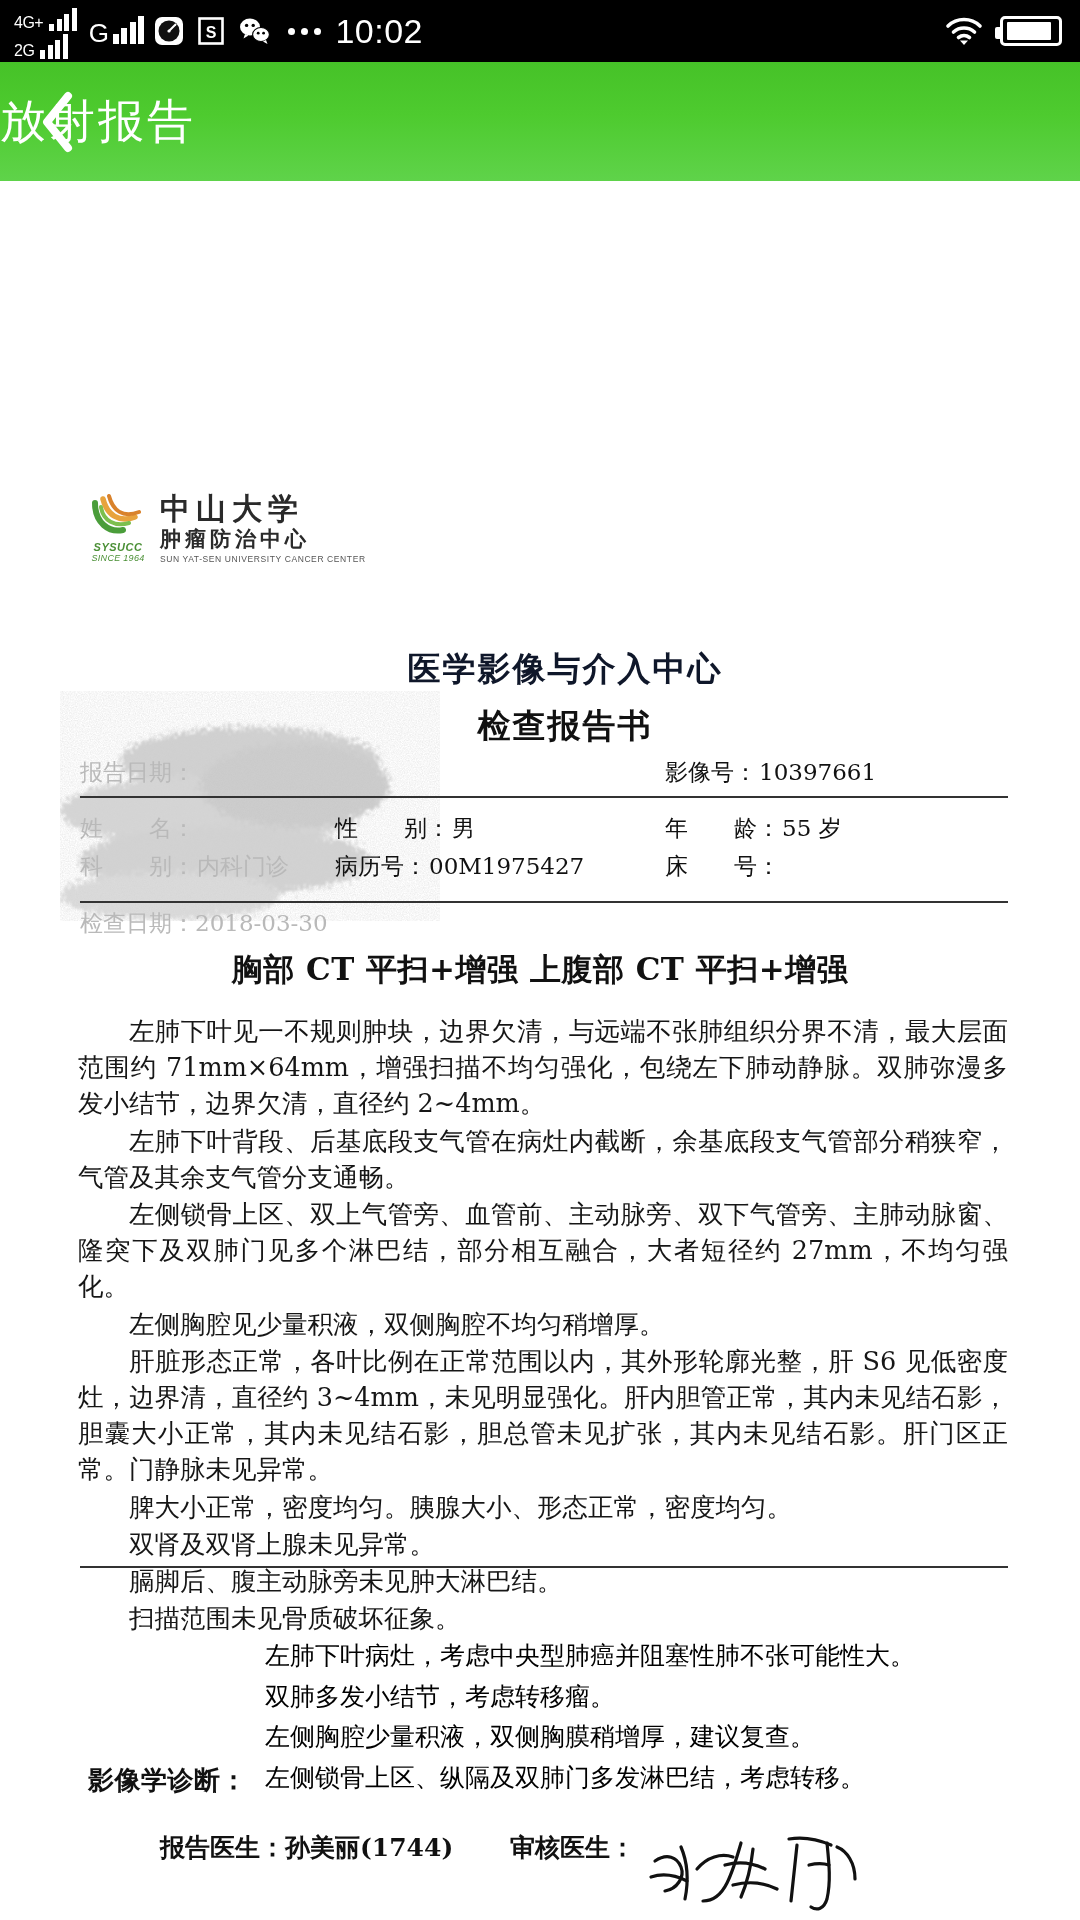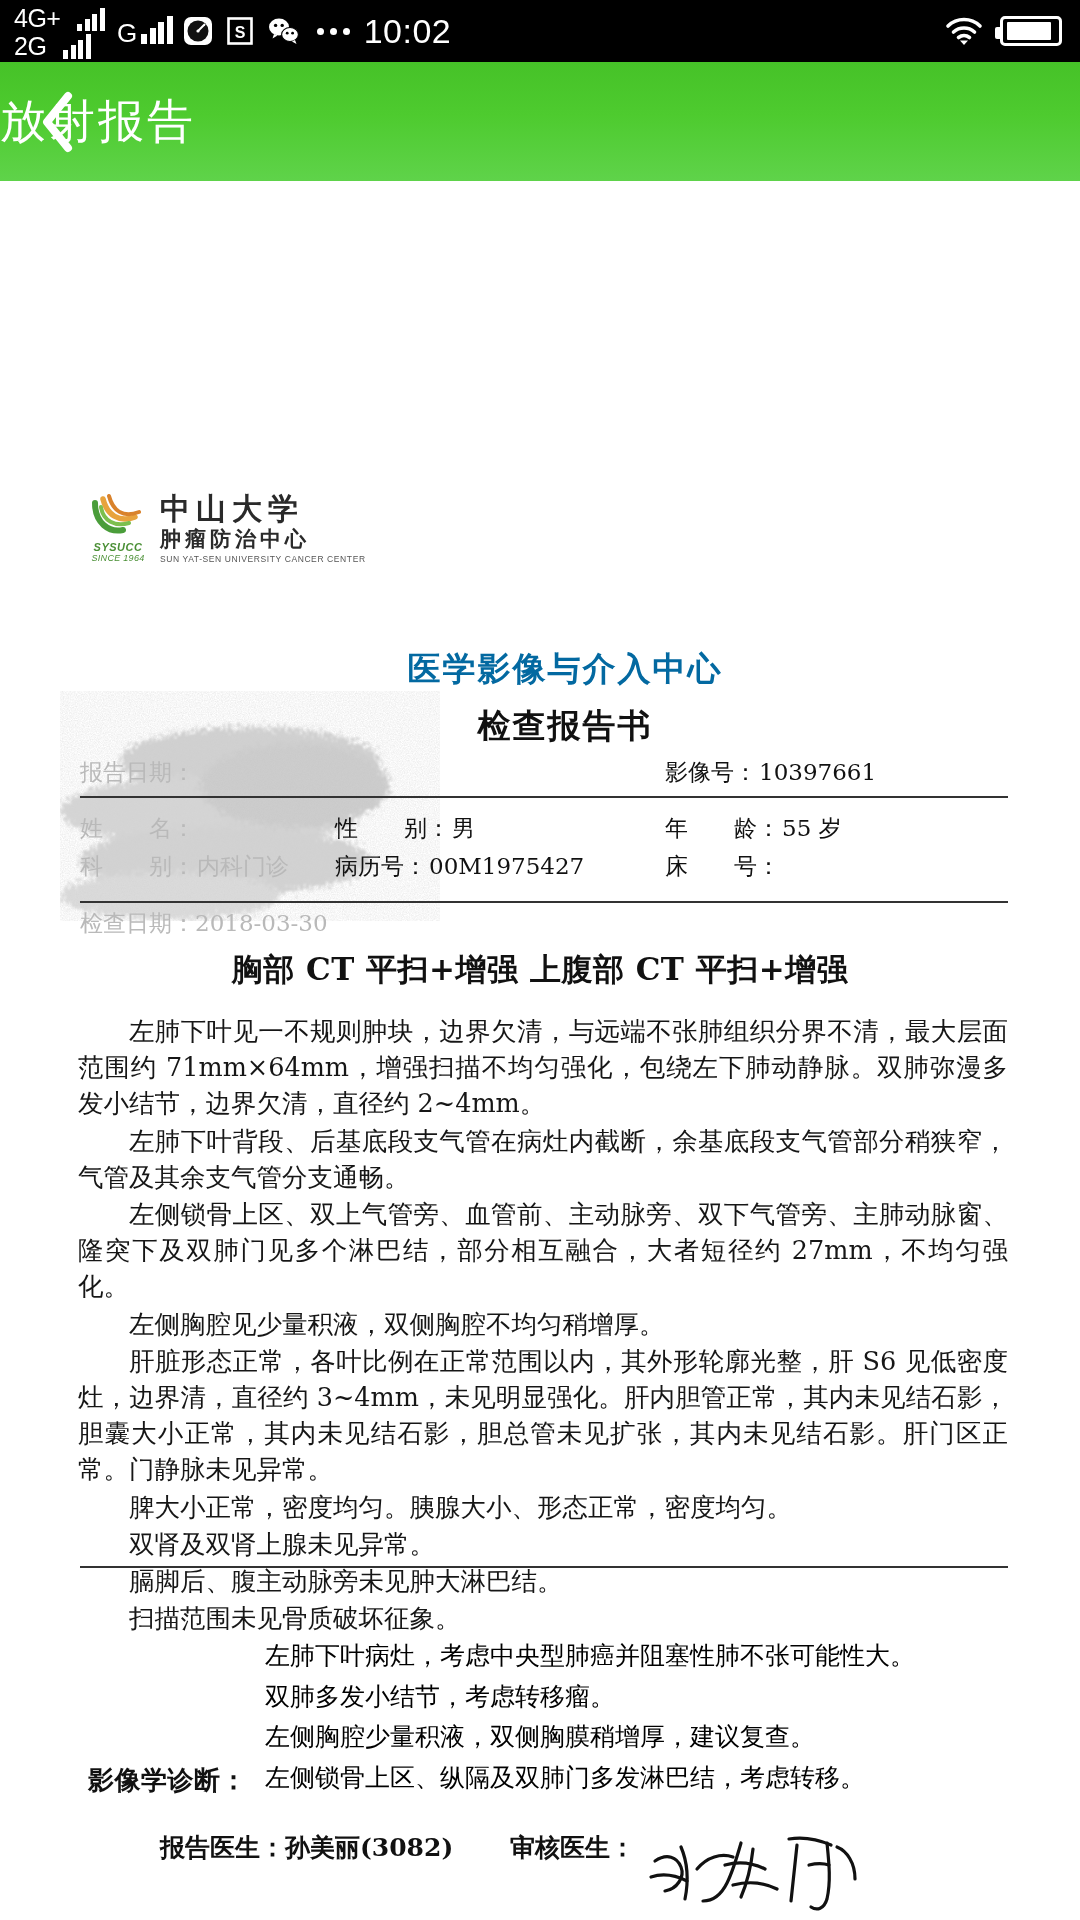--- a/index.html
+++ b/index.html
@@ -39,24 +39,24 @@
     line-height: 1;
     margin-right: 2px;
   }
   .sim-row {
     display: flex;
     align-items: flex-end;
     height: 28px;
   }
   .sim-label {
     font-family: "Liberation Sans", sans-serif;
-    font-size: 25px;
+    font-size: 16px;
     font-weight: 400;
     letter-spacing: -0.5px;
-    margin-right: 17px;
+    margin-right: 6px;
     line-height: 1;
   }
   .bars {
     display: flex;
     align-items: flex-end;
     height: 24px;
     gap: 2.5px;
   }
   .bars i {
     display: block;
@@ -251,21 +251,21 @@
     left: 0;
     right: 0;
     top: 466px;
     text-align: center;
   }
   #doc-title-1 {
     font-family: "DejaVu Serif", serif;
     font-size: 33px;
     font-weight: bold;
     letter-spacing: 2px;
-    color: #0369a1;
+    color: #0f172a;
     margin-left: 50px;
   }
   #doc-title-2 {
     font-family: "DejaVu Serif", serif;
     font-size: 33px;
     font-weight: bold;
     letter-spacing: 2px;
     color: #111;
     margin-top: 12px;
     margin-left: 50px;
@@ -628,21 +628,21 @@
     <div id="diagnosis-list">
       <div>左肺下叶病灶，考虑中央型肺癌并阻塞性肺不张可能性大。</div>
       <div>双肺多发小结节，考虑转移瘤。</div>
       <div>左侧胸腔少量积液，双侧胸膜稍增厚，建议复查。</div>
       <div>左侧锁骨上区、纵隔及双肺门多发淋巴结，考虑转移。</div>
     </div>
   </div>
 
   <div id="signature-row">
     <div id="reporting-doctor">
-      <span>报告医生：</span><span>孙美丽(3082)</span>
+      <span>报告医生：</span><span>孙美丽(1744)</span>
     </div>
     <div id="reviewing-doctor">
       <span>审核医生：</span>
       <span id="signature-image">
         <svg width="230" height="110" viewBox="0 0 230 110">
           <g fill="none" stroke="#111" stroke-width="3.2" stroke-linecap="round" stroke-linejoin="round">
             <path d="M14 48 C26 40, 36 44, 40 54 C44 64, 36 76, 24 78"></path>
             <path d="M10 64 C22 60, 34 62, 46 68"></path>
             <path d="M40 34 C46 48, 48 66, 44 86"></path>
             <path d="M56 56 C66 44, 80 40, 92 44"></path>

